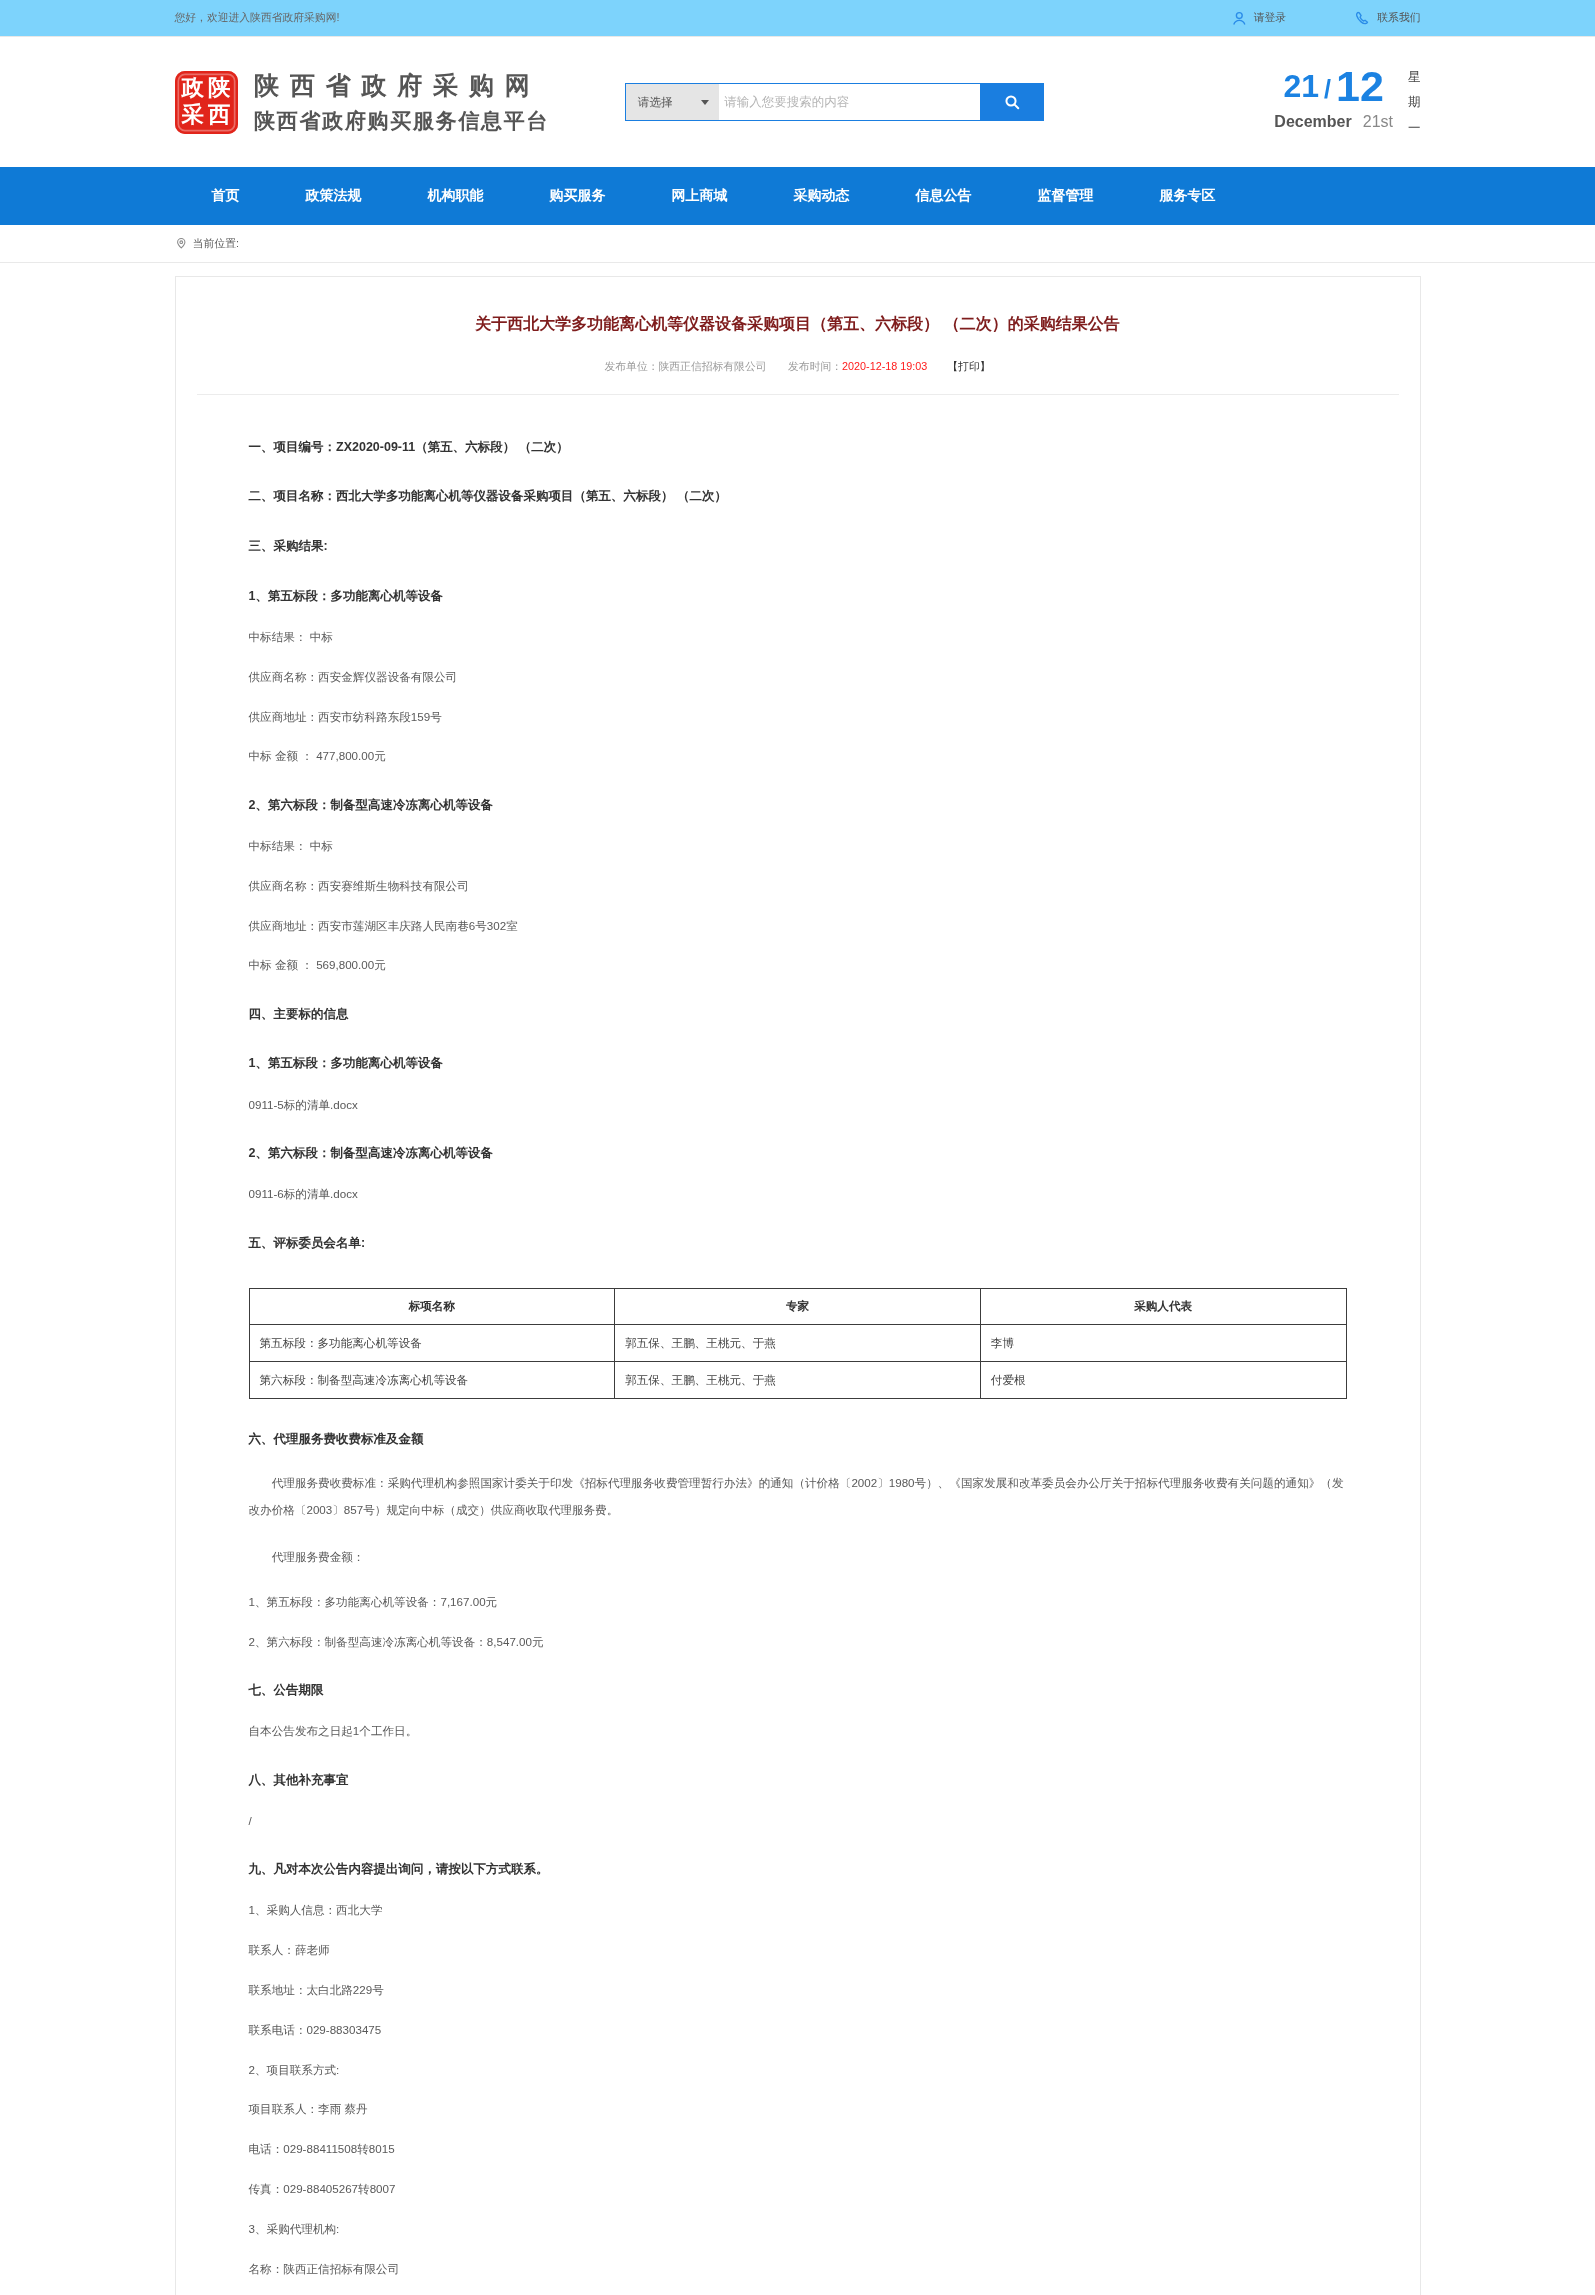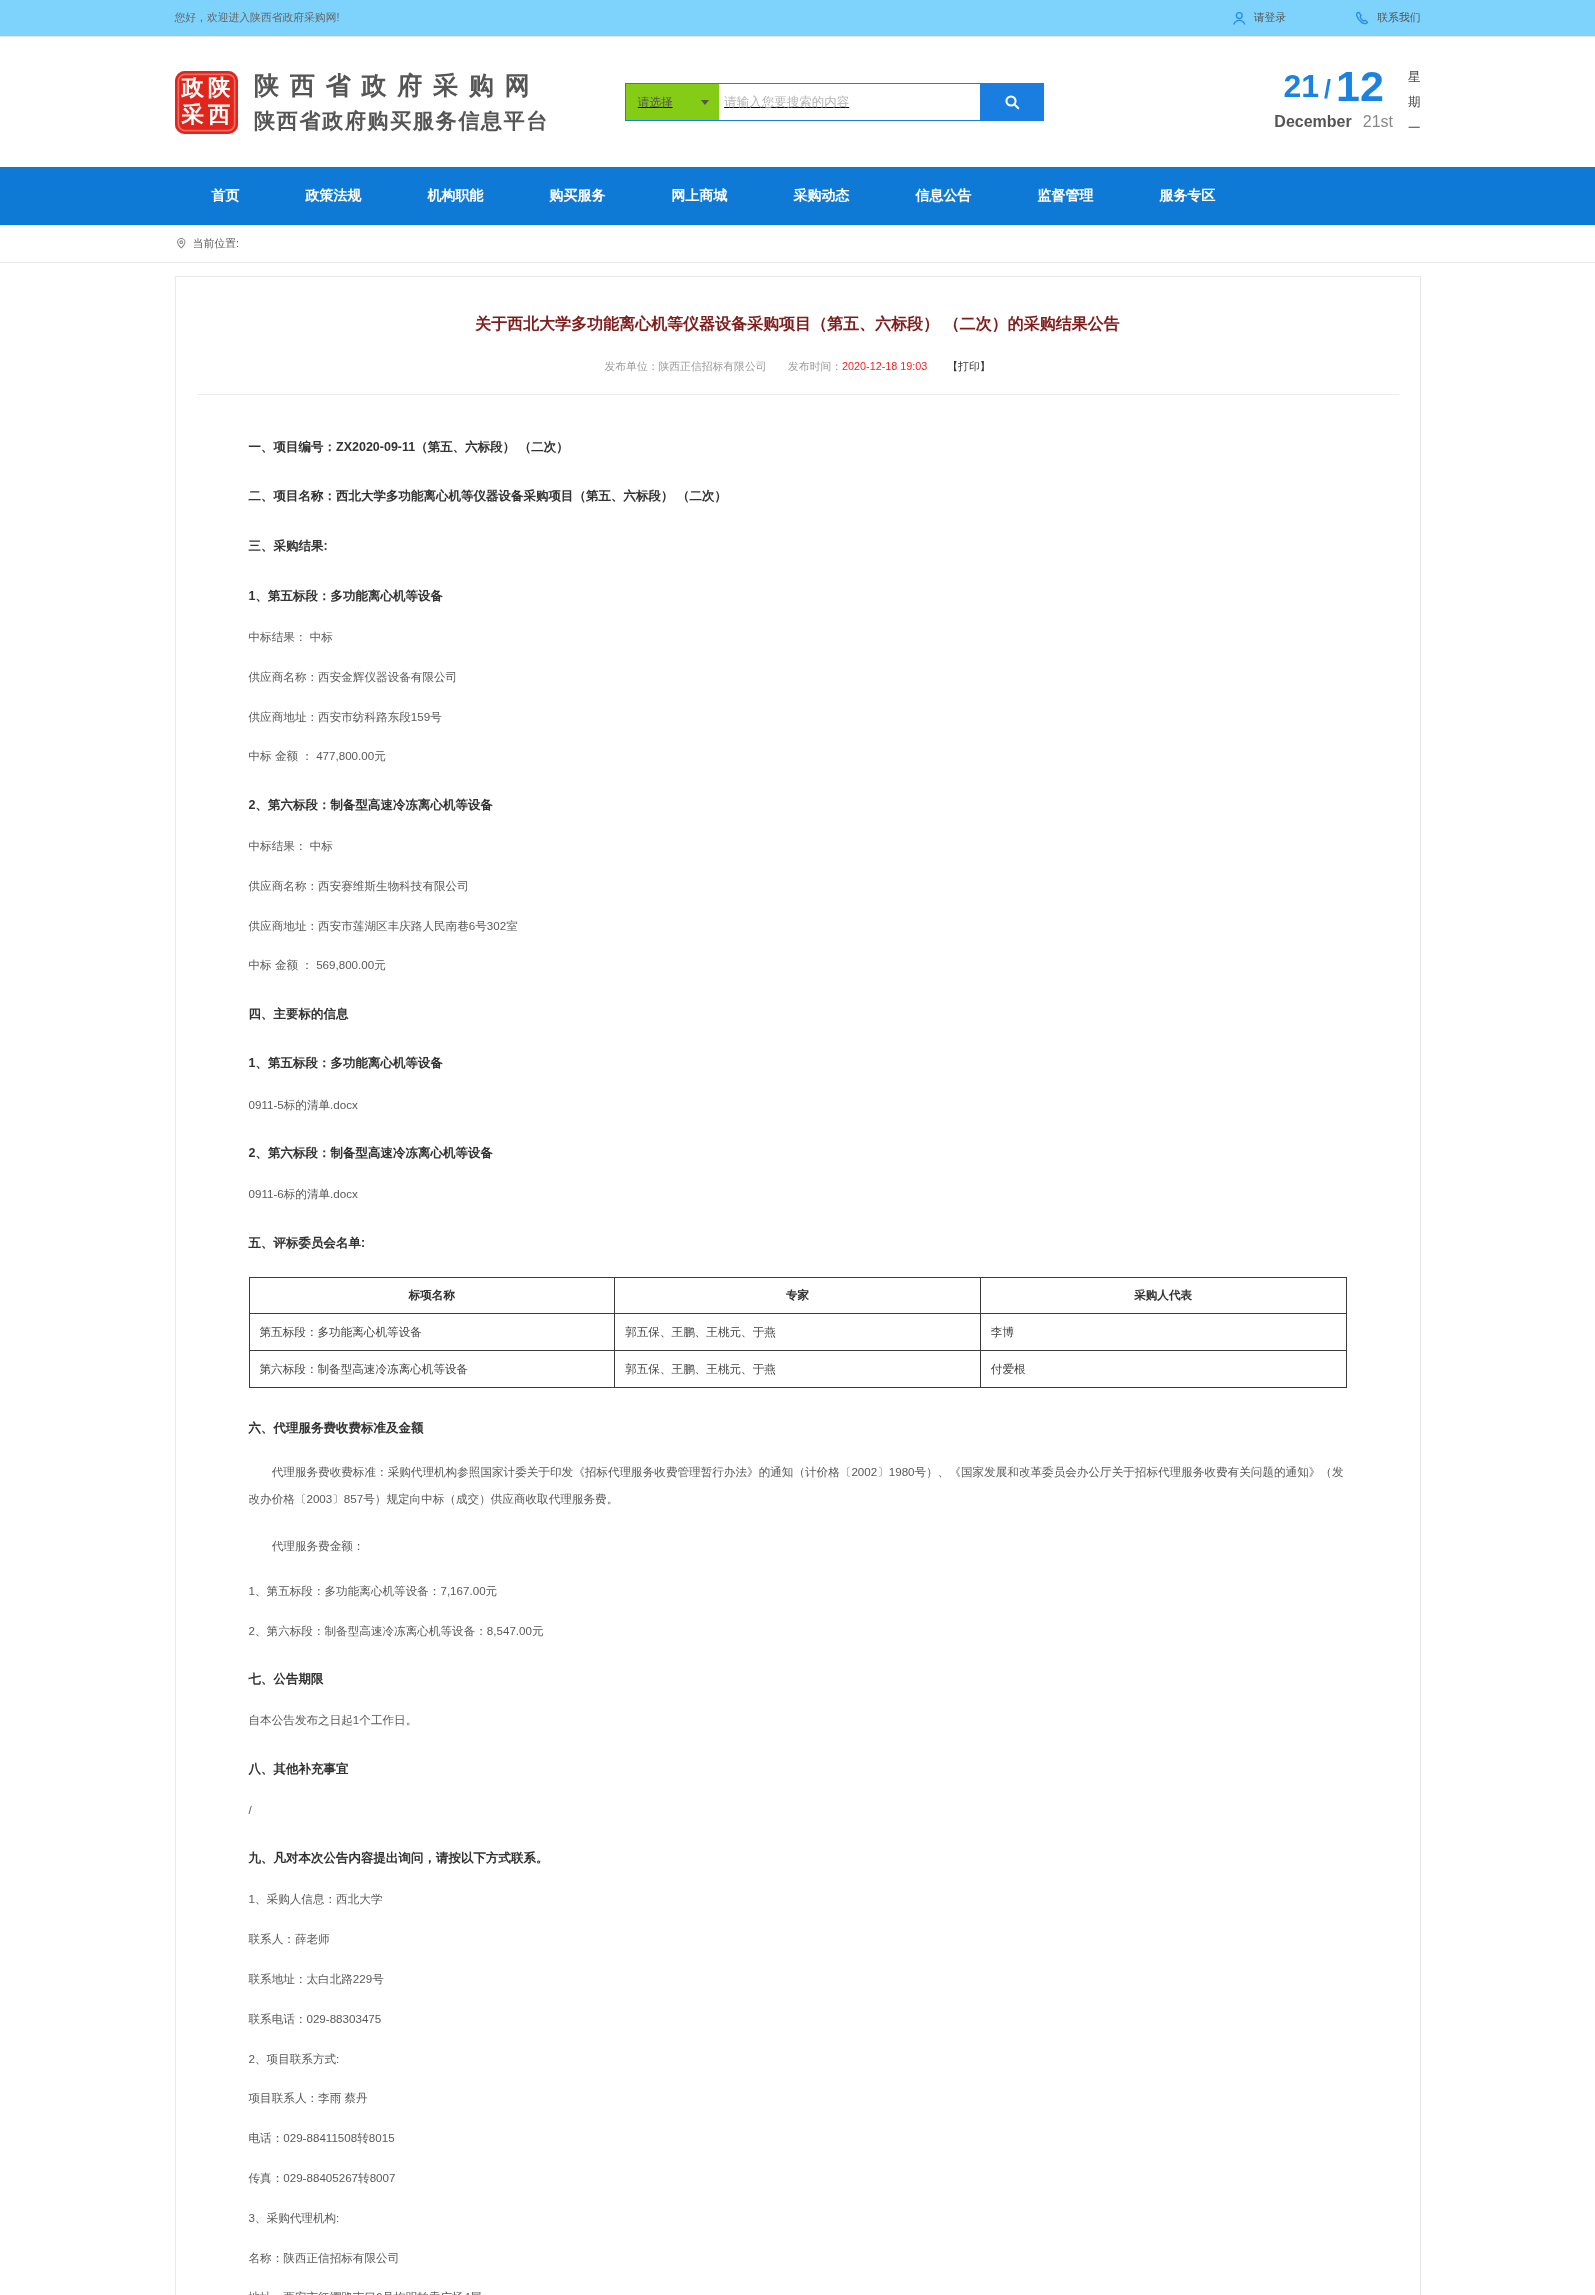--- a/index.html
+++ b/index.html
@@ -18,21 +18,21 @@
   
   .header { height:130px; background:#fff; }
   .header .container { height:100%; display:flex; align-items:center; }
   .logo-seal { width:63px; height:63px; background:#e1251b; border-radius:10px; display:grid; grid-template-columns:1fr 1fr; place-items:center; padding:5px; box-shadow:inset 0 0 0 2.5px #e1251b, inset 0 0 0 4.2px #ffffff55; }
   .logo-seal span { color:#fff; font-size:22.4px; font-weight:bold; line-height:1.1; }
   .site-titles { margin-left:16.6px; }
   .site-title { font-size:25px; font-weight:bold; color:#555; letter-spacing:10.8px; white-space:nowrap; }
   .site-subtitle { font-size:21px; font-weight:bold; color:#555; letter-spacing:1.7px; margin-top:5px; white-space:nowrap; }
 
   .search-wrap { margin-left:76px; display:flex; align-items:center; }
-  .search-box { width:419px; height:38px; border:1.7px solid #1a7ee0; display:flex; align-items:stretch; background:#84cc16;text-decoration:underline; }
+  .search-box { width:419px; height:38px; border:1.7px solid #1a7ee0; display:flex; align-items:stretch; background:#e5e5e5; }
   .search-select { width:93px; display:flex; align-items:center; justify-content:space-between; padding:0 10px 0 11.6px; font-size:11.6px; color:#555; cursor:pointer; }
   .caret { width:0; height:0; border-left:4.2px solid transparent; border-right:4.2px solid transparent; border-top:5px solid #555; }
   .search-input { flex:1; border:none; outline:none; font-size:12.5px; color:#333; padding:0 5px; }
   .search-input::placeholder { color:#b5b5b5; }
   .search-btn { width:63px; background:#1a7ee0; border:none; display:flex; align-items:center; justify-content:center; cursor:pointer; }
 
   .date-block { margin-left:auto; display:flex; align-items:flex-start; gap:15px; }
   .date-left { text-align:center; }
   .date-nums { display:flex; align-items:flex-end; justify-content:center; color:#1b82e2; font-weight:bold; }
   .date-day { font-size:32px; line-height:1; padding-bottom:4.2px; }
@@ -61,21 +61,21 @@
   .art-meta .sep { display:inline-block; width:21.6px; }
   .art-meta .time { color:#ff1a1a; }
   .art-meta .print { color:#333; margin-left:20px; cursor:pointer; }
   .art-divider { height:0.8px; background:#ececec; margin:20px 21px 0; }
 
   .art-body { padding:11.6px 73px 0; }
   .blk-h { font-size:12.5px; font-weight:bold; color:#333; margin:31px 0 0; line-height:1.5; }
   .blk-p { font-size:11.6px; color:#595959; margin:22.4px 0 0; line-height:1.5; }
   .blk-pi { font-size:11.6px; color:#595959; margin:20px 0 0; line-height:2.35; text-indent:2em; }
 
-  .committee-table { width:100%; border-collapse:collapse; margin:25px 0 5px; table-layout:fixed; }
+  .committee-table { width:100%; border-collapse:collapse; margin:36px 0 5px; table-layout:fixed; }
   .committee-table th { border:0.8px solid #3c3c3c; border-bottom:1.7px solid #3c3c3c; height:36px; font-size:11.6px; font-weight:bold; color:#333; text-align:center; }
   .committee-table td { border:0.8px solid #3c3c3c; height:37px; font-size:11.6px; color:#444; padding-left:10px; }
 
   .icon-blue { stroke:#2a8ce8; }
 </style>
 </head>
 <body>
 
 <div class="topbar">
   <div class="container">

